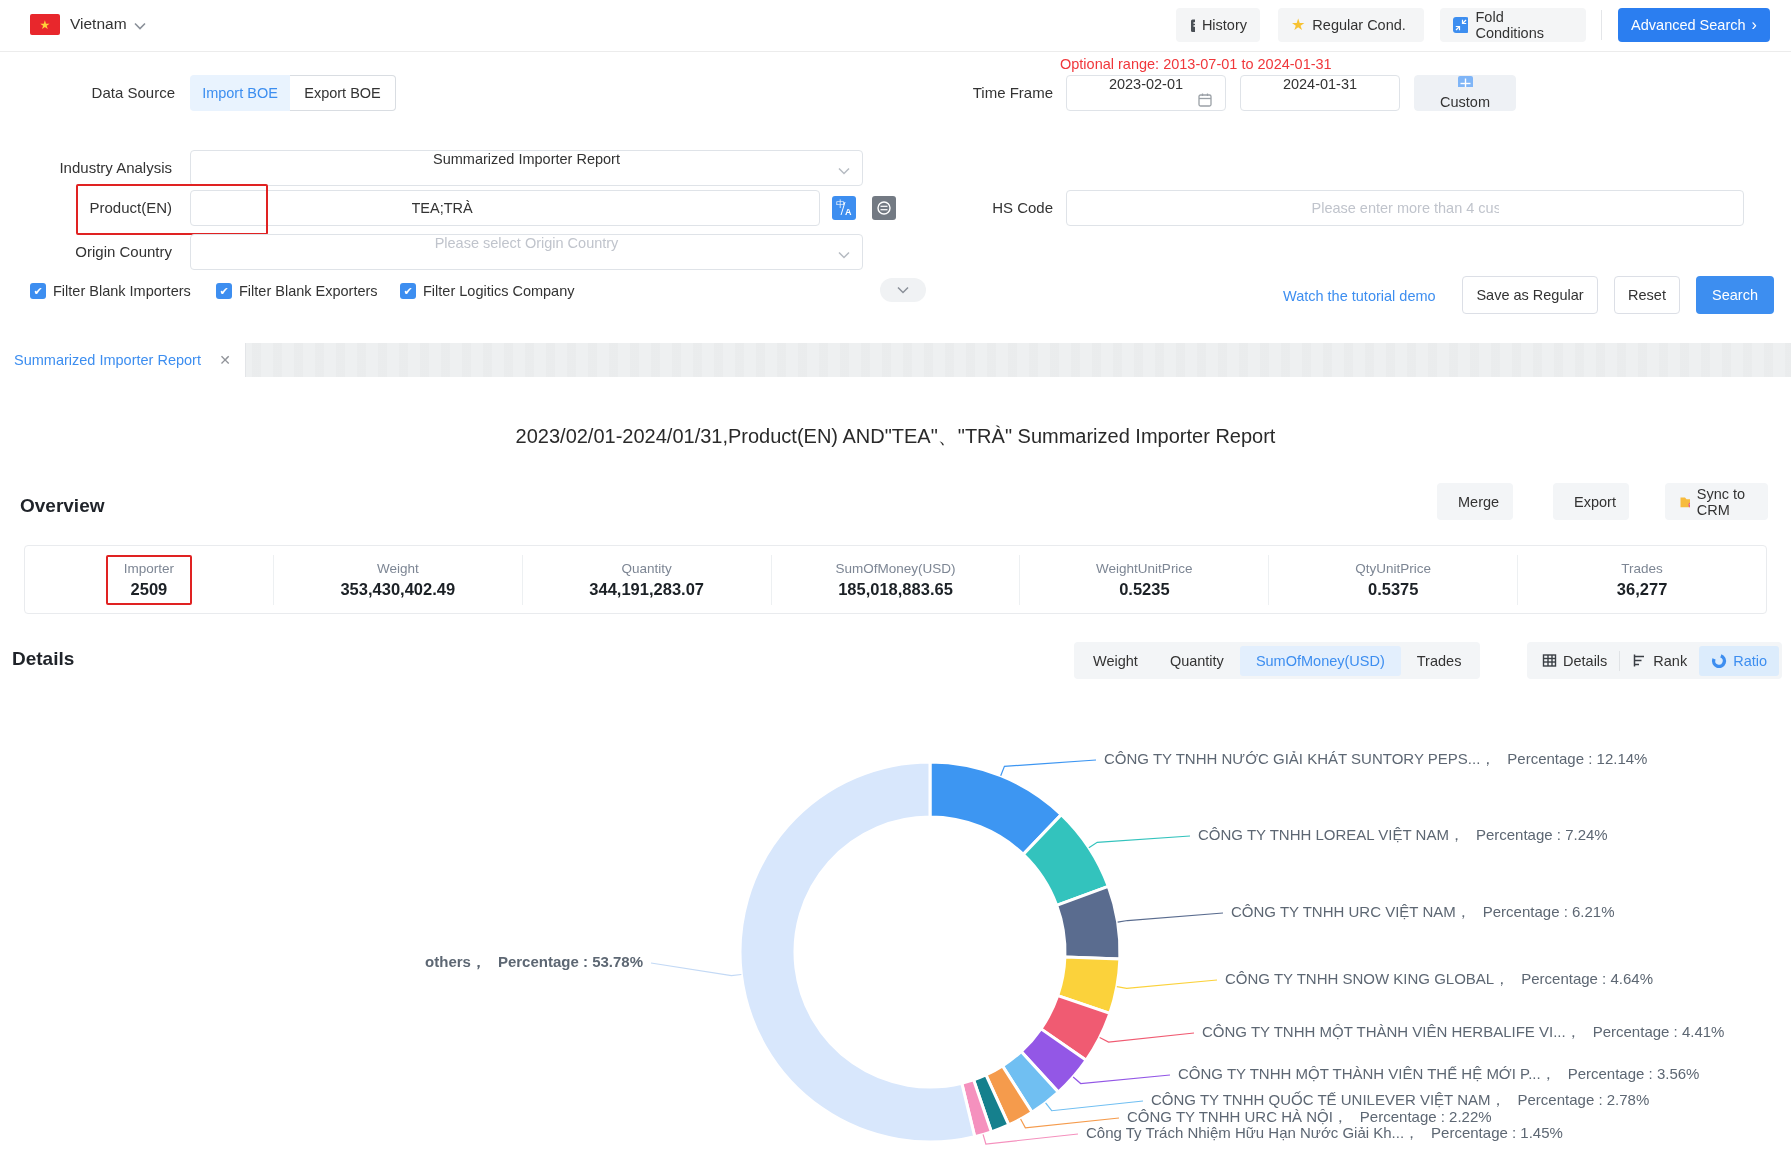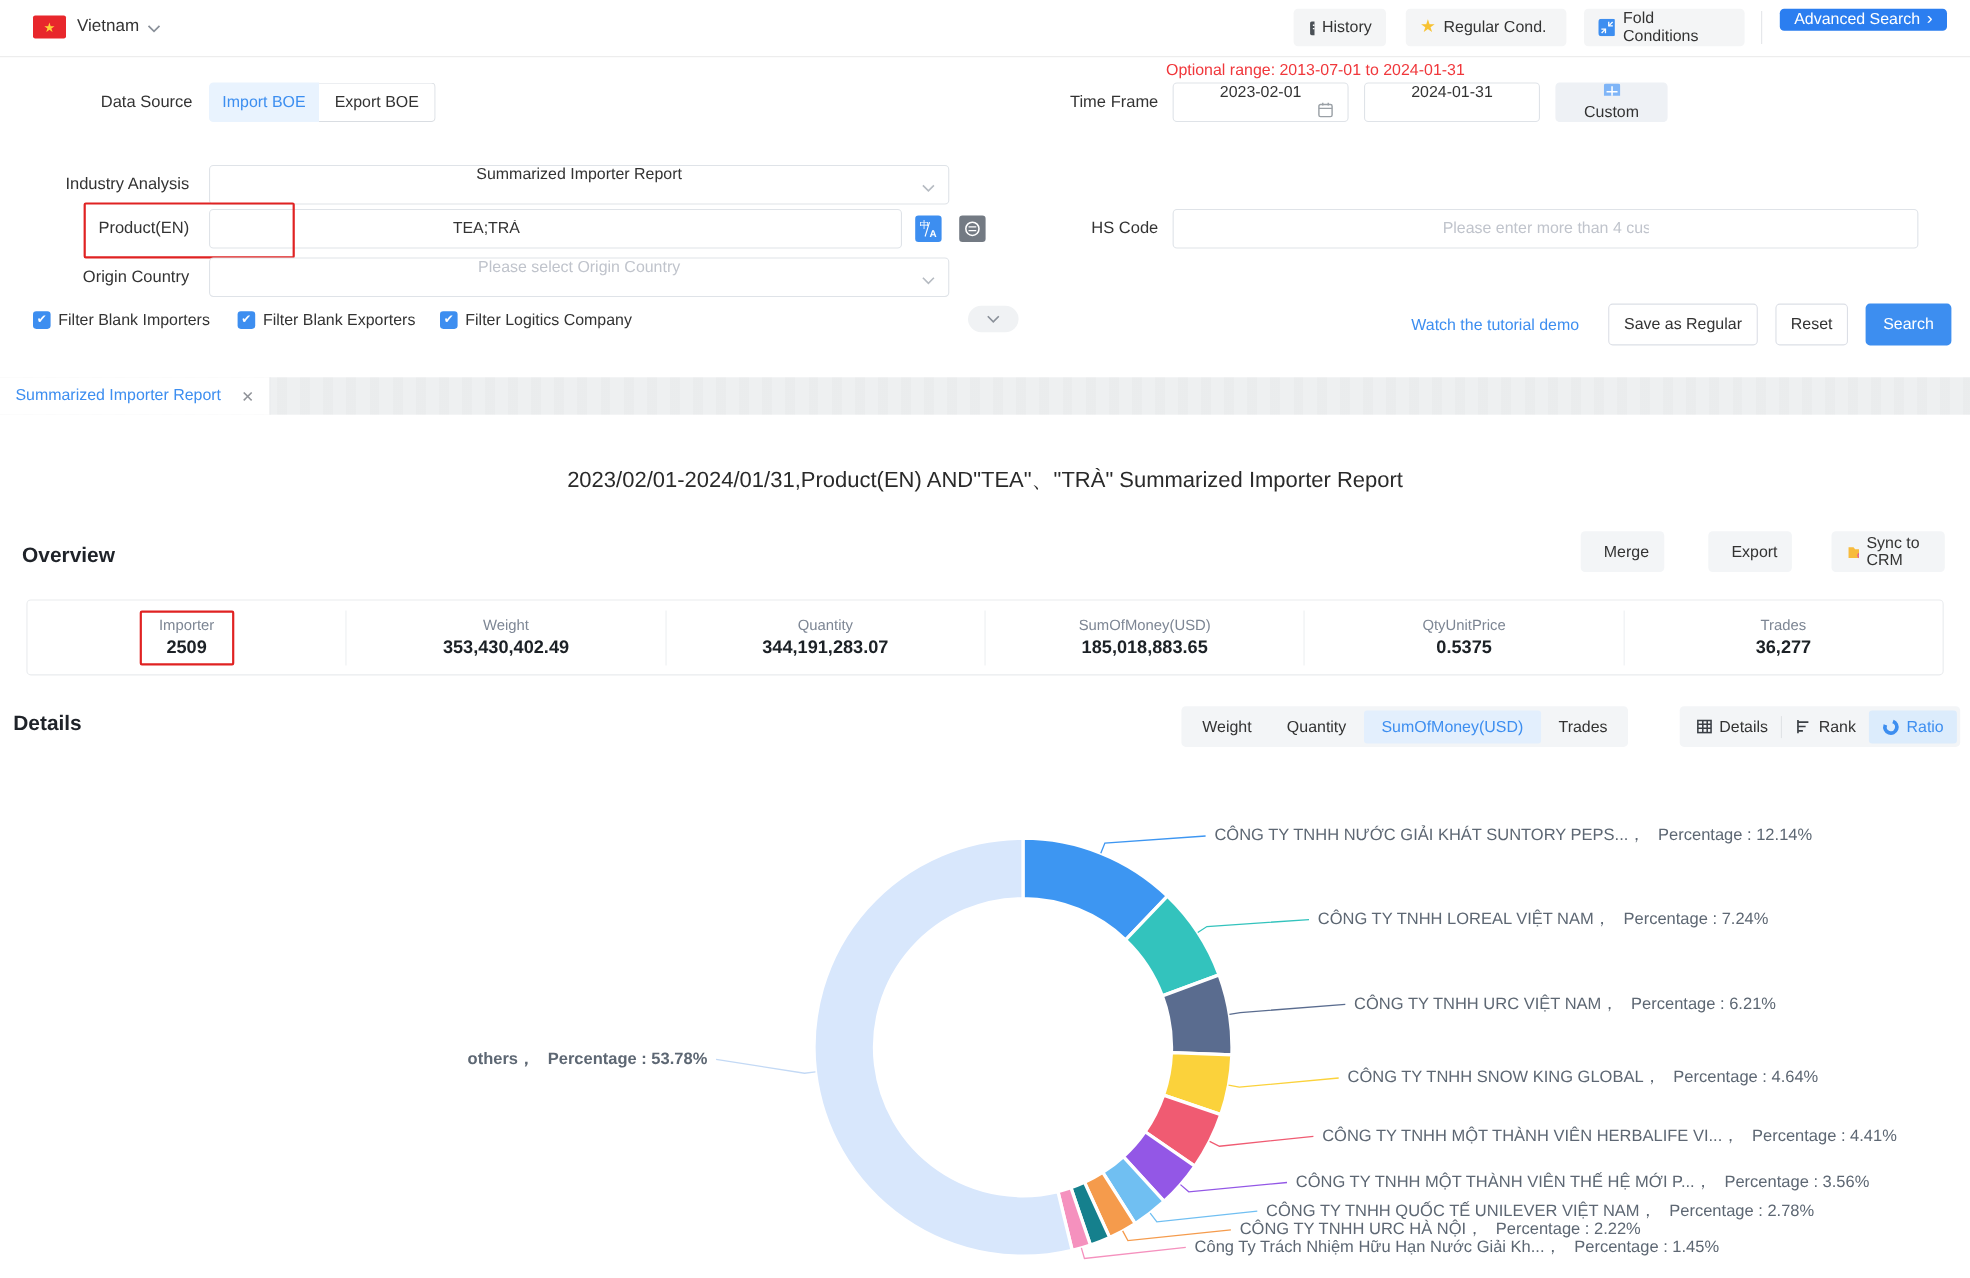--- a/index.html
+++ b/index.html
@@ -6,21 +6,21 @@
   body{width:1791px;height:1162px;position:relative;background:#fff;
        font-family:"Liberation Sans","DejaVu Sans",sans-serif;color:#333;overflow:hidden;}
   
   #topbar{position:absolute;top:0;left:0;width:1791px;height:51px;background:#fff;border-bottom:1px solid #ececec;}
   .flag{position:absolute;left:30px;top:14px;width:30px;height:21px;background:#e8272c;border-radius:2px;
         display:flex;align-items:center;justify-content:center;color:#ffd039;font-size:12px;line-height:1;}
   .country{position:absolute;left:70px;top:15px;font-size:15.5px;color:#333;}
   .cv{position:absolute;left:134px;top:22px;}
   .tb-btn{position:absolute;top:8px;height:34px;background:#f4f5f6;border-radius:4px;display:flex;align-items:center;
           gap:7px;padding:0 13px;font-size:14.5px;color:#333;box-sizing:border-box;cursor:pointer;}
-  #btn-advanced{position:absolute;top:8px;left:1618px;width:152px;height:20px;background:#2b7ef0;color:#fff;border-radius:4px;
+  #btn-advanced{position:absolute;top:8px;left:1618px;width:152px;height:34px;background:#2b7ef0;color:#fff;border-radius:4px;
           display:flex;align-items:center;justify-content:center;gap:6px;font-size:14.5px;cursor:pointer;}
   .tb-div{position:absolute;top:10px;left:1601px;width:1px;height:30px;background:#e4e6e9;}
   
   .flabel{position:absolute;font-size:15px;color:#333;text-align:right;}
   .seg{position:absolute;left:190px;top:75px;height:36px;display:flex;}
   .seg .s1{width:100px;background:#e9f3fe;color:#3c8ef0;border-radius:4px 0 0 4px;display:flex;align-items:center;justify-content:center;font-size:14.5px;cursor:pointer;}
   .seg .s2{width:106px;background:#fff;border:1px solid #d9dde2;border-left:none;color:#333;border-radius:0 4px 4px 0;display:flex;align-items:center;justify-content:center;font-size:14.5px;box-sizing:border-box;cursor:pointer;}
   .inputbox{position:absolute;height:36px;border:1px solid #dfe3e8;border-radius:4px;box-sizing:border-box;background:#fff;
             display:flex;align-items:center;padding:0 12px;font-size:14.5px;color:#333;flex-direction:column;}
   .inputbox input{border:none;outline:none;flex:1;font:inherit;color:#333;background:transparent;padding:0;}
@@ -263,20 +263,26 @@
     <div class="stat">
       <div class="stat-inner">
         <div class="stat-label">Quantity</div>
         <div class="stat-value">344,191,283.07</div>
       </div>
     </div>
     <div class="stat">
       <div class="stat-inner">
         <div class="stat-label">SumOfMoney(USD)</div>
         <div class="stat-value">185,018,883.65</div>
+      </div>
+    </div>
+    <div class="stat">
+      <div class="stat-inner">
+        <div class="stat-label">WeightUnitPrice</div>
+        <div class="stat-value">0.5235</div>
       </div>
     </div>
     <div class="stat">
       <div class="stat-inner">
         <div class="stat-label">QtyUnitPrice</div>
         <div class="stat-value">0.5375</div>
       </div>
     </div>
     <div class="stat">
       <div class="stat-inner">

